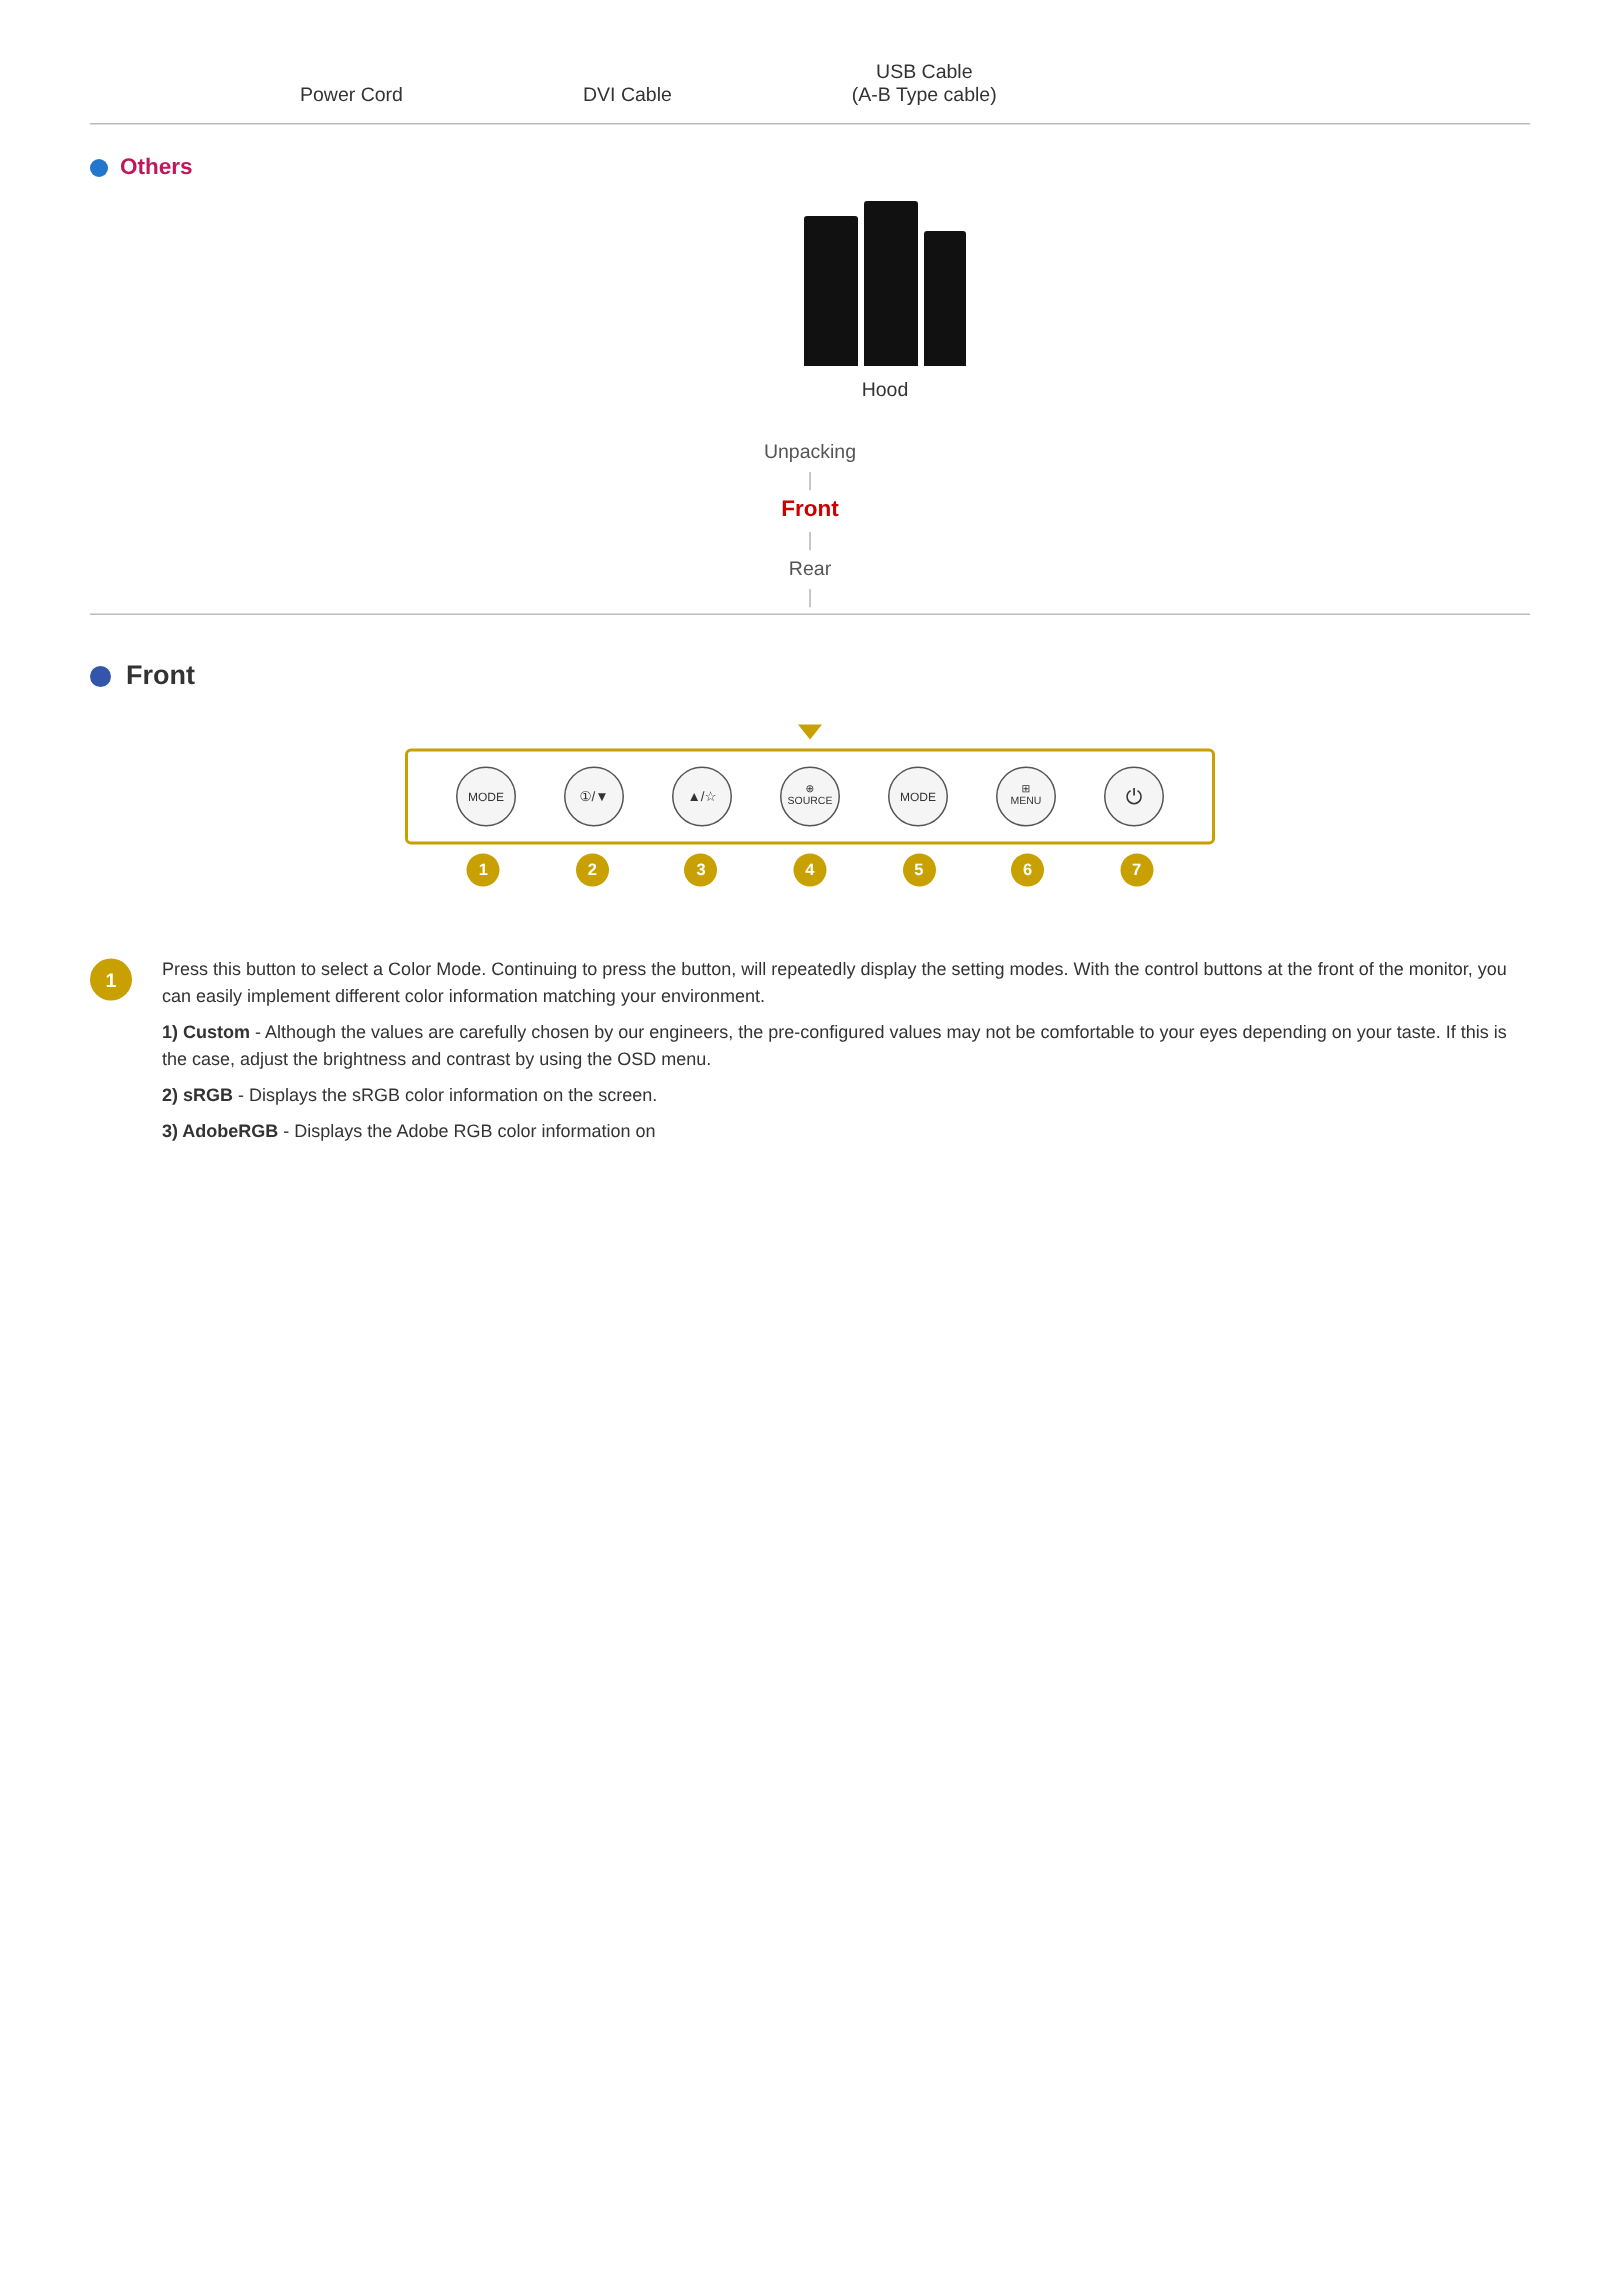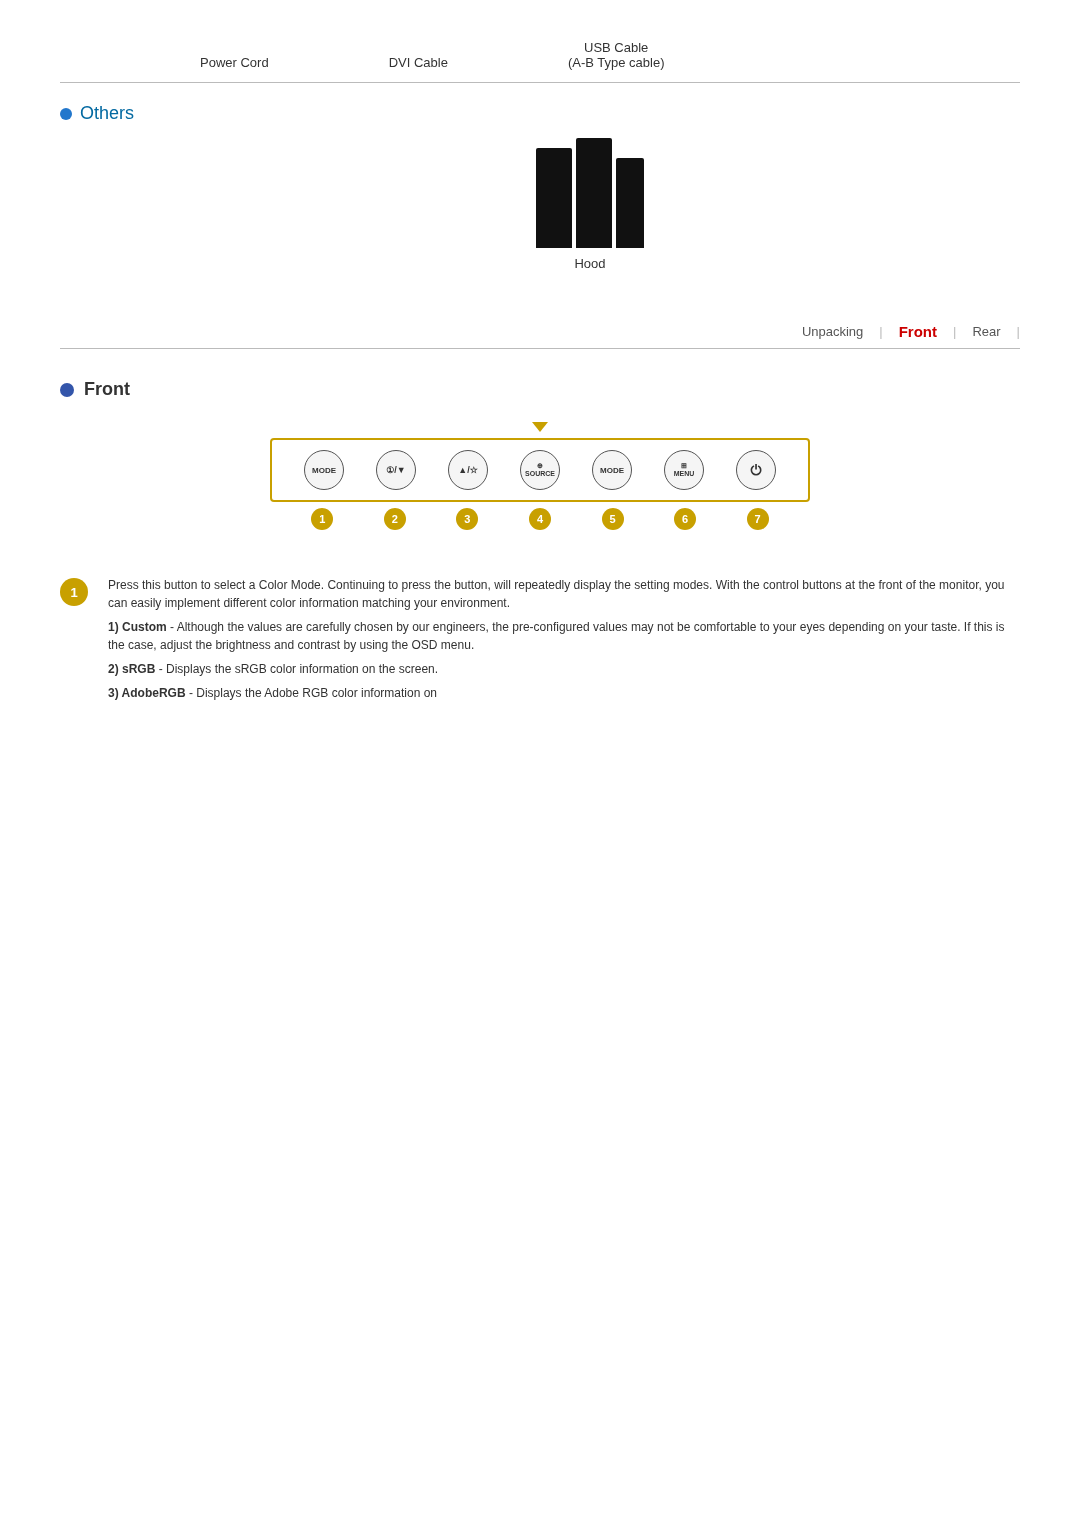--- a/index.html
+++ b/index.html
@@ -45,52 +45,52 @@
       margin-bottom: 14px;
     }
     .dot-icon {
       width: 12px;
       height: 12px;
       background: #2277cc;
       border-radius: 50%;
       display: inline-block;
     }
     .section-title {
-      font-size: 18px;
-      font-weight: normal;
-      color: #0369a1;
+      font-size: 15px;
+      font-weight: bold;
+      color: #be185d;
     }
 
     
     .hood-area {
       display: flex;
       flex-direction: column;
       align-items: center;
       margin-left: 100px;
-      margin-bottom: 48px;
+      margin-bottom: 22px;
     }
     .hood-image {
       display: flex;
       flex-direction: row;
       align-items: flex-end;
       gap: 4px;
       margin-bottom: 8px;
     }
     .hood-piece {
       background: #111;
     }
     .hood-label {
       font-size: 13px;
       color: #333;
     }
 
     
     .nav-tabs {
       display: flex;
-      flex-direction: row;
+      flex-direction: column;
       align-items: center;
       justify-content: flex-end;
       border-bottom: 1px solid #bbb;
       margin-bottom: 30px;
       padding-bottom: 4px;
       gap: 0;
       margin-right: 0;
     }
     .nav-tab {
       font-size: 13px;
@@ -216,21 +216,21 @@
       width: 40px;
       height: 40px;
       border-radius: 50%;
       border: 1px solid #555;
       display: flex;
       align-items: center;
       justify-content: center;
       font-size: 9px;
       color: #333;
       background: #f5f5f5;
-      font-weight: bold;
+      font-weight: normal;
     }
 
     
     .number-badges {
       width: 540px;
       display: flex;
       flex-direction: row;
       justify-content: space-around;
       padding: 6px 16px;
       margin-bottom: 20px;

